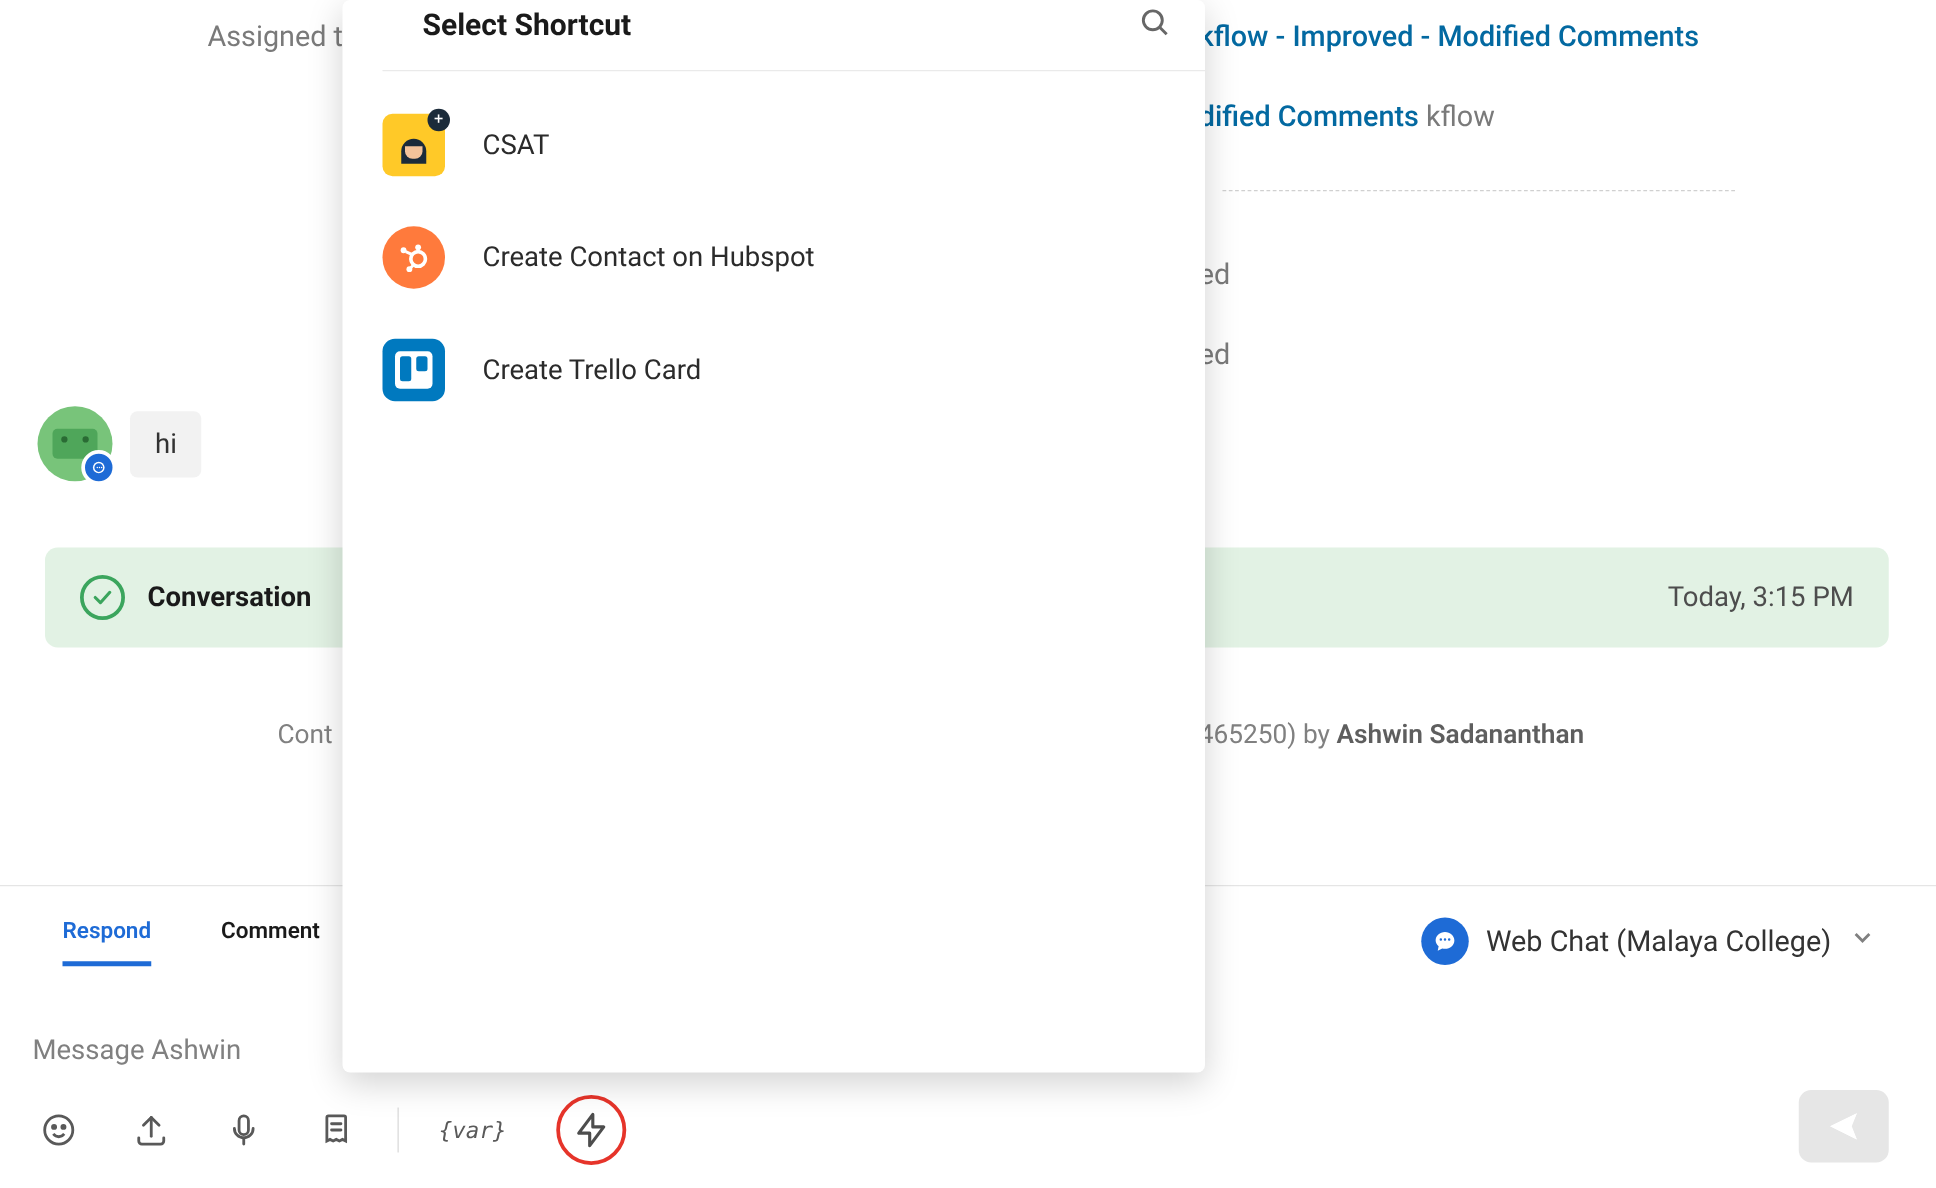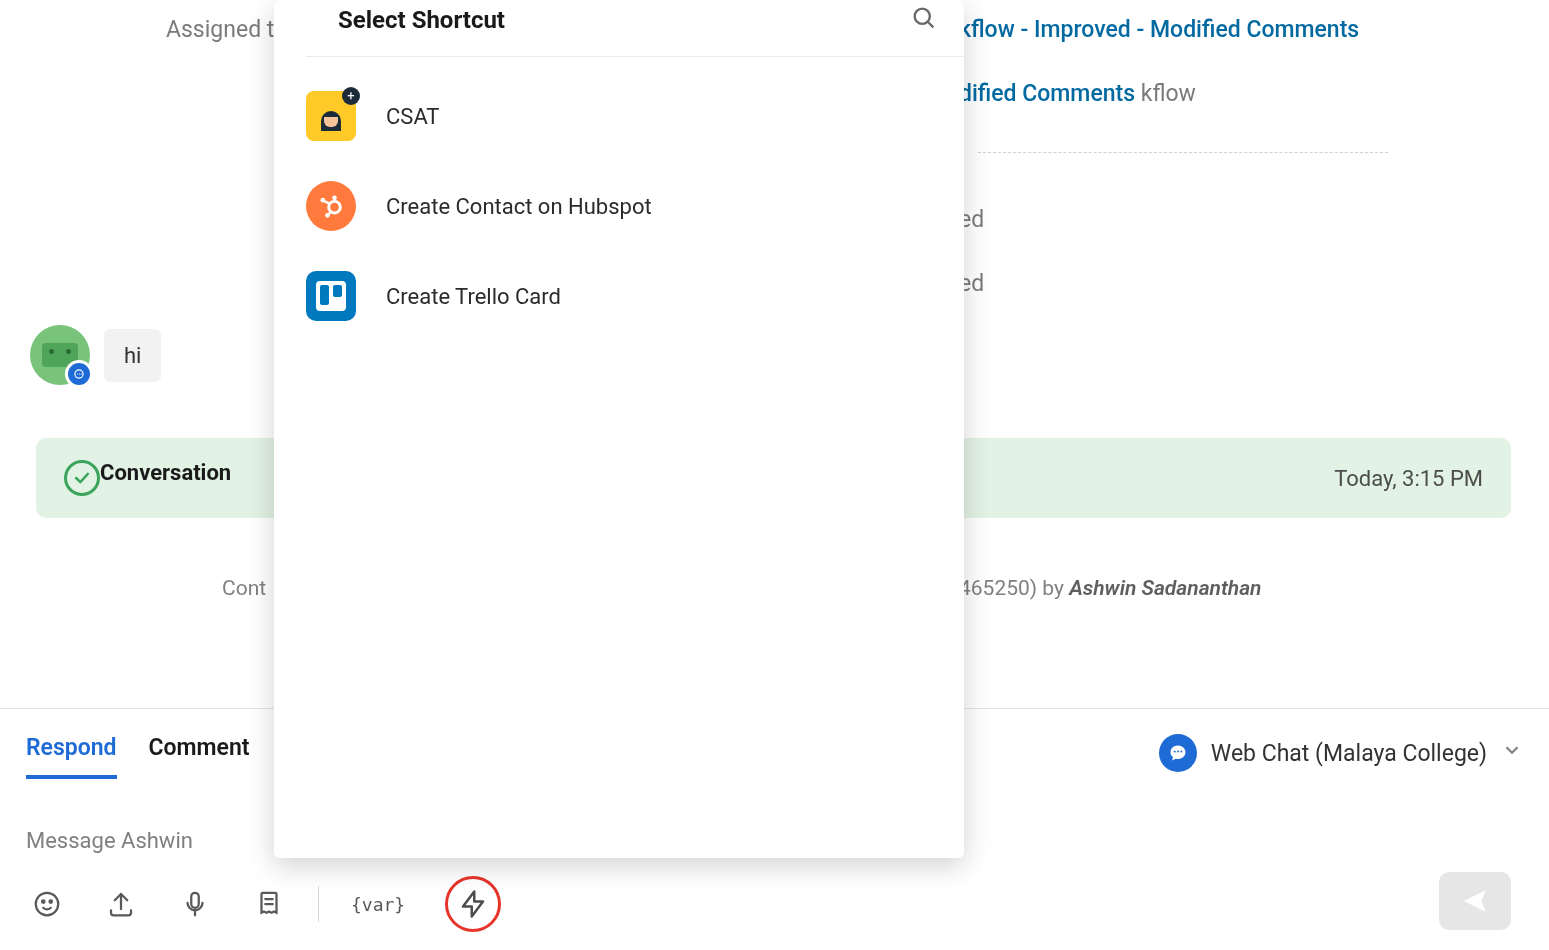--- a/index.html
+++ b/index.html
@@ -98,22 +98,22 @@
       background: #e2f2e4;
       border-radius: 10px;
       padding: 22px 28px;
       display: flex;
       align-items: center;
       justify-content: space-between;
       font-size: 22px;
     }
     .closed-banner .left {
       display: flex;
-      align-items: flex-start;
-      gap: 0;
+      align-items: center;
+      gap: 18px;
     }
     .closed-banner .check {
       width: 36px;
       height: 36px;
       border-radius: 50%;
       border: 3px solid #3ba55d;
       display: flex;
       align-items: center;
       justify-content: center;
     }
@@ -133,56 +133,56 @@
       top: 576px;
       left: 0;
       right: 0;
       text-align: center;
       color: #808080;
       font-size: 21px;
     }
     .moved-line .name {
       color: #5e5e5e;
       font-weight: 600;
-      font-style: italic;
     }
 
     
     .compose-divider {
       position: absolute;
       left: 0;
       right: 0;
       top: 708px;
       height: 1px;
       background: #e5e5e5;
     }
     .tabs {
       position: absolute;
       left: 26px;
       top: 734px;
       display: flex;
       gap: 32px;
       align-items: flex-end;
     }
     .tab {
-      font-size: 23px;
+      font-size: 18px;
       font-weight: 600;
       color: #1a1a1a;
       padding-bottom: 14px;
       border-bottom: 4px solid transparent;
       cursor: pointer;
+      margin-left: 24px;
     }
     .tab.active {
       color: #1e6bd6;
       border-bottom-color: #1e6bd6;
     }
 
     .channel-select {
       position: absolute;
-      right: 26px;
+      right: 48px;
       top: 734px;
       display: flex;
       align-items: center;
       gap: 14px;
       font-size: 23px;
       color: #333;
       cursor: pointer;
     }
     .channel-select .circle {
       width: 38px;
@@ -227,20 +227,21 @@
       justify-content: center;
       width: 34px;
       height: 34px;
     }
     .tool-btn svg { width: 30px; height: 30px; }
     .tool-btn.var {
       font-size: 18px;
       font-family: monospace;
       white-space: nowrap;
       width: auto;
+      font-style: italic;
     }
     .tool-btn.shortcut {
       width: 56px;
       height: 56px;
       border: 3px solid #e6342a;
       border-radius: 50%;
     }
 
     .send-btn {
       position: absolute;

